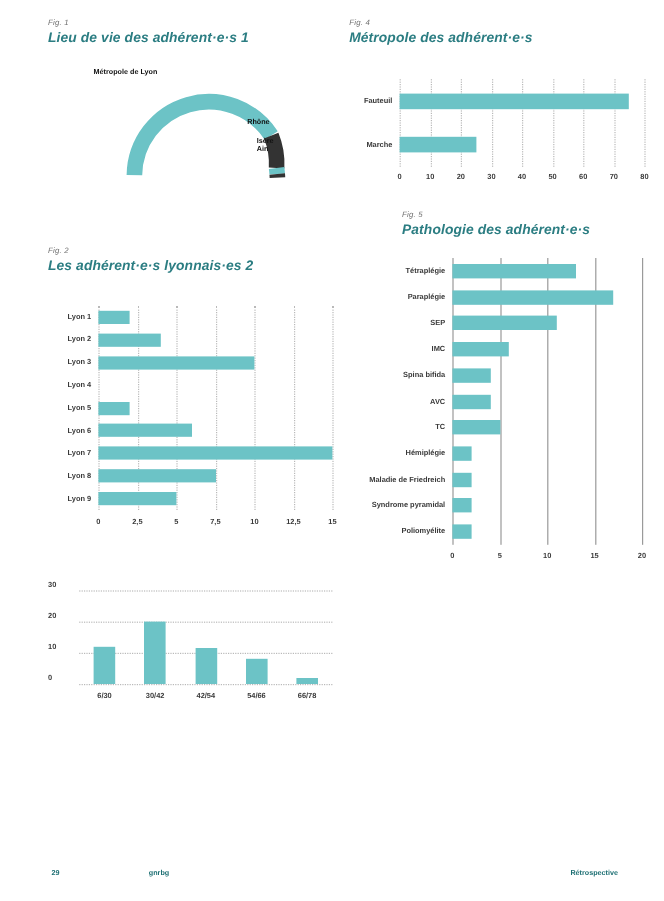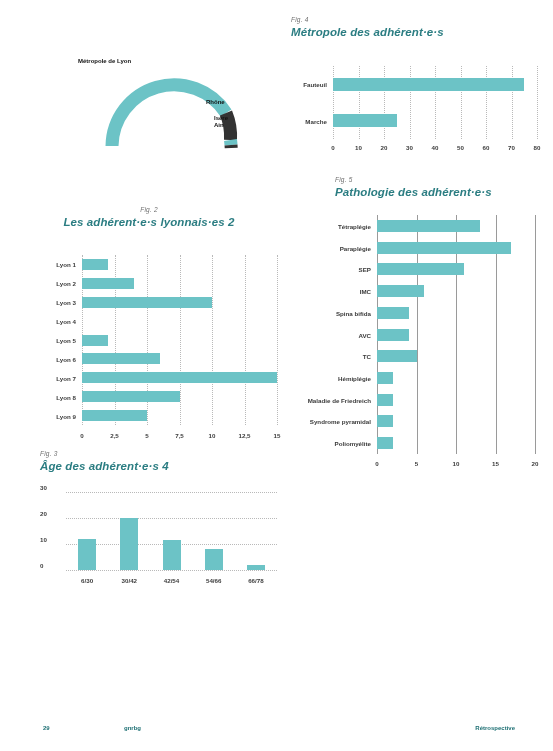--- a/index.html
+++ b/index.html
@@ -49,20 +49,24 @@
 
   
   .footer{position:absolute;bottom:14px;left:0;right:0;height:12px;}
   .footer span{position:absolute;font-size:6px;color:#1d6f73;font-weight:bold;}
 </style>
 </head>
 <body>
 
 <div class="page">
 
+  <div class="block" style="left:40px;top:16px;width:240px;">
+    <div class="fig-num">Fig. 1</div>
+    <div class="fig-title">Lieu de vie des adhérent·e·s 1</div>
+  </div>
 
   <div class="block" style="left:90px;top:58px;width:190px;height:95px;">
     <div class="donut-label" style="left:-12px;top:0px;">Métropole de Lyon</div>
 
     <svg id="fig1-donut" width="190" height="95" viewBox="0 0 190 95">
 
       <path d="M 22,88 A 62,62 0 0 1 136,55" fill="none" stroke="#6cc3c6" stroke-width="13"></path>
 
       <path d="M 136,55 A 62,62 0 0 1 140.5,82" fill="none" stroke="#333333" stroke-width="13"></path>
 
@@ -139,21 +143,21 @@
       <div class="bar" style="left:86px;top:159.95454545454547px;width:15.8px;height:12px;"></div>
       <div class="cat-label" style="left:0px;width:80px;top:165.95454545454547px;">Hémiplégie</div>
       <div class="bar" style="left:86px;top:181.6818181818182px;width:15.8px;height:12px;"></div>
       <div class="cat-label" style="left:0px;width:80px;top:187.6818181818182px;">Maladie de Friedreich</div>
       <div class="bar" style="left:86px;top:203.4090909090909px;width:15.8px;height:12px;"></div>
       <div class="cat-label" style="left:0px;width:80px;top:209.4090909090909px;">Syndrome pyramidal</div>
       <div class="bar" style="left:86px;top:225.13636363636363px;width:15.8px;height:12px;"></div>
       <div class="cat-label" style="left:0px;width:80px;top:231.13636363636363px;">Poliomyélite</div>
     </div>
 
-  <div class="block" style="left:24px;top:206px;width:250px;text-align:center;">
+  <div class="block" style="left:40px;top:206px;width:250px;">
     <div class="fig-num">Fig. 2</div>
     <div class="fig-title">Les adhérent·e·s lyonnais·es 2</div>
   </div>
 
   <div class="block" id="fig2-plot" style="left:40px;top:252px;width:240px;height:195px;">
       <div class="gridline" style="left:42px;top:3px;height:170px;"></div>
       <div class="tick-x" style="left:42px;top:180px;">0</div>
       <div class="gridline" style="left:74.5px;top:3px;height:170px;"></div>
       <div class="tick-x" style="left:74.5px;top:180px;">2,5</div>
       <div class="gridline" style="left:107px;top:3px;height:170px;"></div>
@@ -178,24 +182,20 @@
       <div class="bar" style="left:42px;top:101.38888888888889px;width:78px;height:11px;"></div>
       <div class="cat-label" style="left:0px;width:36px;top:106.88888888888889px;">Lyon 6</div>
       <div class="bar" style="left:42px;top:120.27777777777779px;width:195px;height:11px;"></div>
       <div class="cat-label" style="left:0px;width:36px;top:125.77777777777779px;">Lyon 7</div>
       <div class="bar" style="left:42px;top:139.16666666666669px;width:97.5px;height:11px;"></div>
       <div class="cat-label" style="left:0px;width:36px;top:144.66666666666669px;">Lyon 8</div>
       <div class="bar" style="left:42px;top:158.05555555555557px;width:65px;height:11px;"></div>
       <div class="cat-label" style="left:0px;width:36px;top:163.55555555555557px;">Lyon 9</div>
     </div>
 
-  <div class="block" style="left:40px;top:450px;width:250px;">
-    <div class="fig-num">Fig. 3</div>
-    <div class="fig-title">Âge des adhérent·e·s 4</div>
-  </div>
 
   <div class="block" id="fig3-plot" style="left:40px;top:486px;width:245px;height:110px;">
       <div class="gridline-h" style="left:26px;top:84px;width:211px;"></div>
       <div class="tick-y" style="left:0px;top:76px;">0</div>
       <div class="gridline-h" style="left:26px;top:58px;width:211px;"></div>
       <div class="tick-y" style="left:0px;top:50px;">10</div>
       <div class="gridline-h" style="left:26px;top:32px;width:211px;"></div>
       <div class="tick-y" style="left:0px;top:24px;">20</div>
       <div class="gridline-h" style="left:26px;top:6px;width:211px;"></div>
       <div class="tick-y" style="left:0px;top:-2px;">30</div>

